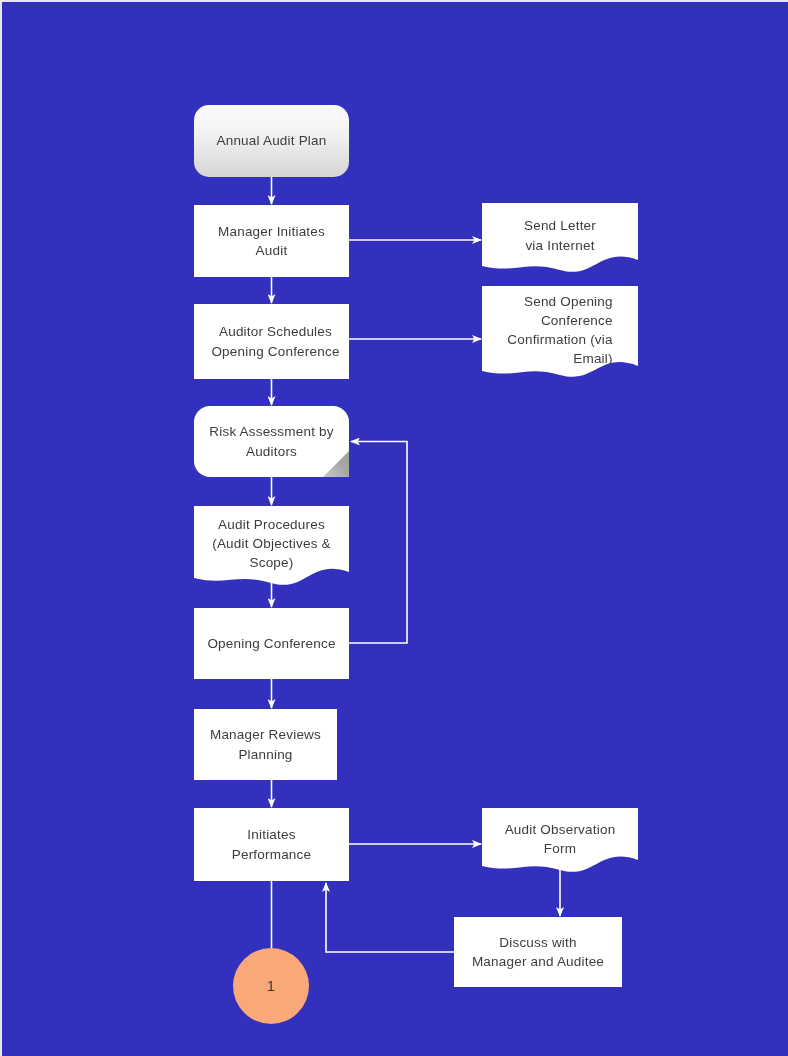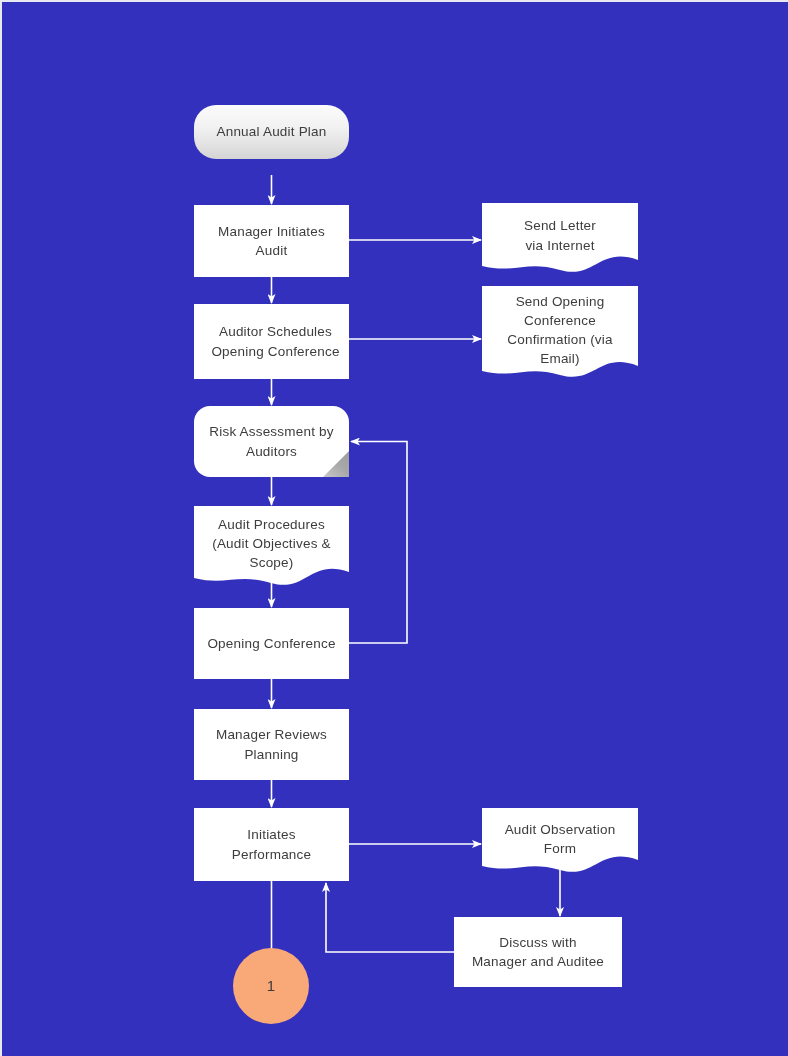--- a/index.html
+++ b/index.html
@@ -122,21 +122,21 @@
       <path d="M558,861 L558,914"></path>
 
       <path d="M479,950 L324,950 L324,881"></path>
     </g>
     <g stroke="#ffffff" stroke-width="1.6" fill="none">
 
       <path d="M269.5,879 L269.5,948"></path>
     </g>
   </svg>
 
-  <div class="node n-terminator" style="left:192px; top:103px; width:155px; height:54px;">
+  <div class="node n-terminator" style="left:192px; top:103px; width:155px; height:72px;border-radius:15px;">
     <span class="lbl">Annual Audit Plan</span>
   </div>
 
   <div class="node n-document" style="left:480px; top:201px; width:156px; height:72px;">
     <svg class="docbody" viewBox="0 0 156 72" preserveAspectRatio="none">
       <path d="M0,0 L156,0 L156,57 C117,43 113,77 78,67 C44,57 33,71 0,63 Z" fill="#ffffff"></path>
     </svg>
     <span class="lbl" style="margin-top:-7px;">Send  Letter
 via Internet</span>
   </div>
@@ -148,21 +148,21 @@
 
   <div class="node n-process" style="left:192px; top:302px; width:155px; height:75px;padding-left:8px;">
     <span class="lbl">Auditor Schedules
 Opening Conference</span>
   </div>
 
   <div class="node n-document" style="left:480px; top:284px; width:156px; height:96px;">
     <svg class="docbody" viewBox="0 0 156 96" preserveAspectRatio="none">
       <path d="M0,0 L156,0 L156,80 C117,65 113,99 78,89 C44,79 33,93 0,85 Z" fill="#ffffff"></path>
     </svg>
-    <span class="lbl" style="margin-top:-8px;">Send Opening
+    <span class="lbl" style="margin-top:-8px;text-align:right;">Send Opening
 Conference
 Confirmation (via
 Email)</span>
   </div>
 
   <div class="node n-process" style="left:192px; top:404px; width:155px; height:71px;border-radius:16px;">
     <span class="lbl">Risk Assessment by
 Auditors</span>
     <span class="corner-fold"></span>
   </div>
@@ -173,21 +173,21 @@
     </svg>
     <span class="lbl" style="margin-top:-9px;">Audit Procedures
 (Audit Objectives &amp;
 Scope)</span>
   </div>
 
   <div class="node n-process" style="left:192px; top:606px; width:155px; height:71px;">
     <span class="lbl">Opening Conference</span>
   </div>
 
-  <div class="node n-process" style="left:192px; top:707px; width:155px; height:71px;">
+  <div class="node n-process" style="left:192px; top:707px; width:143px; height:71px;">
     <span class="lbl">Manager Reviews
 Planning</span>
   </div>
 
   <div class="node n-process" style="left:192px; top:806px; width:155px; height:73px;">
     <span class="lbl">Initiates
 Performance</span>
   </div>
 
   <div class="node n-document" style="left:480px; top:806px; width:156px; height:68px;">

